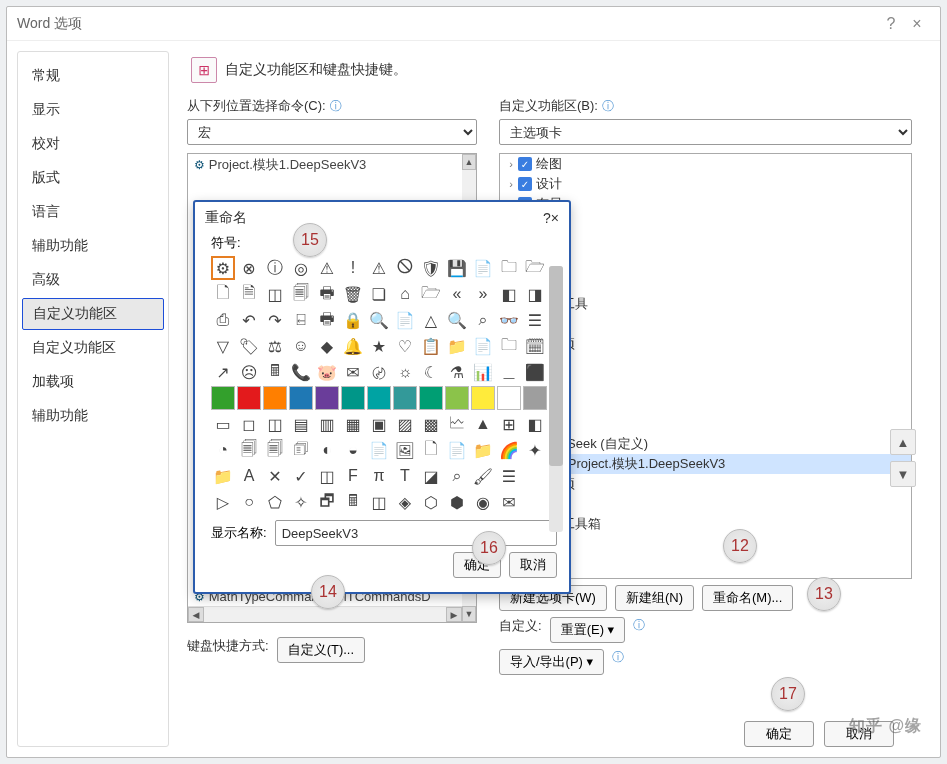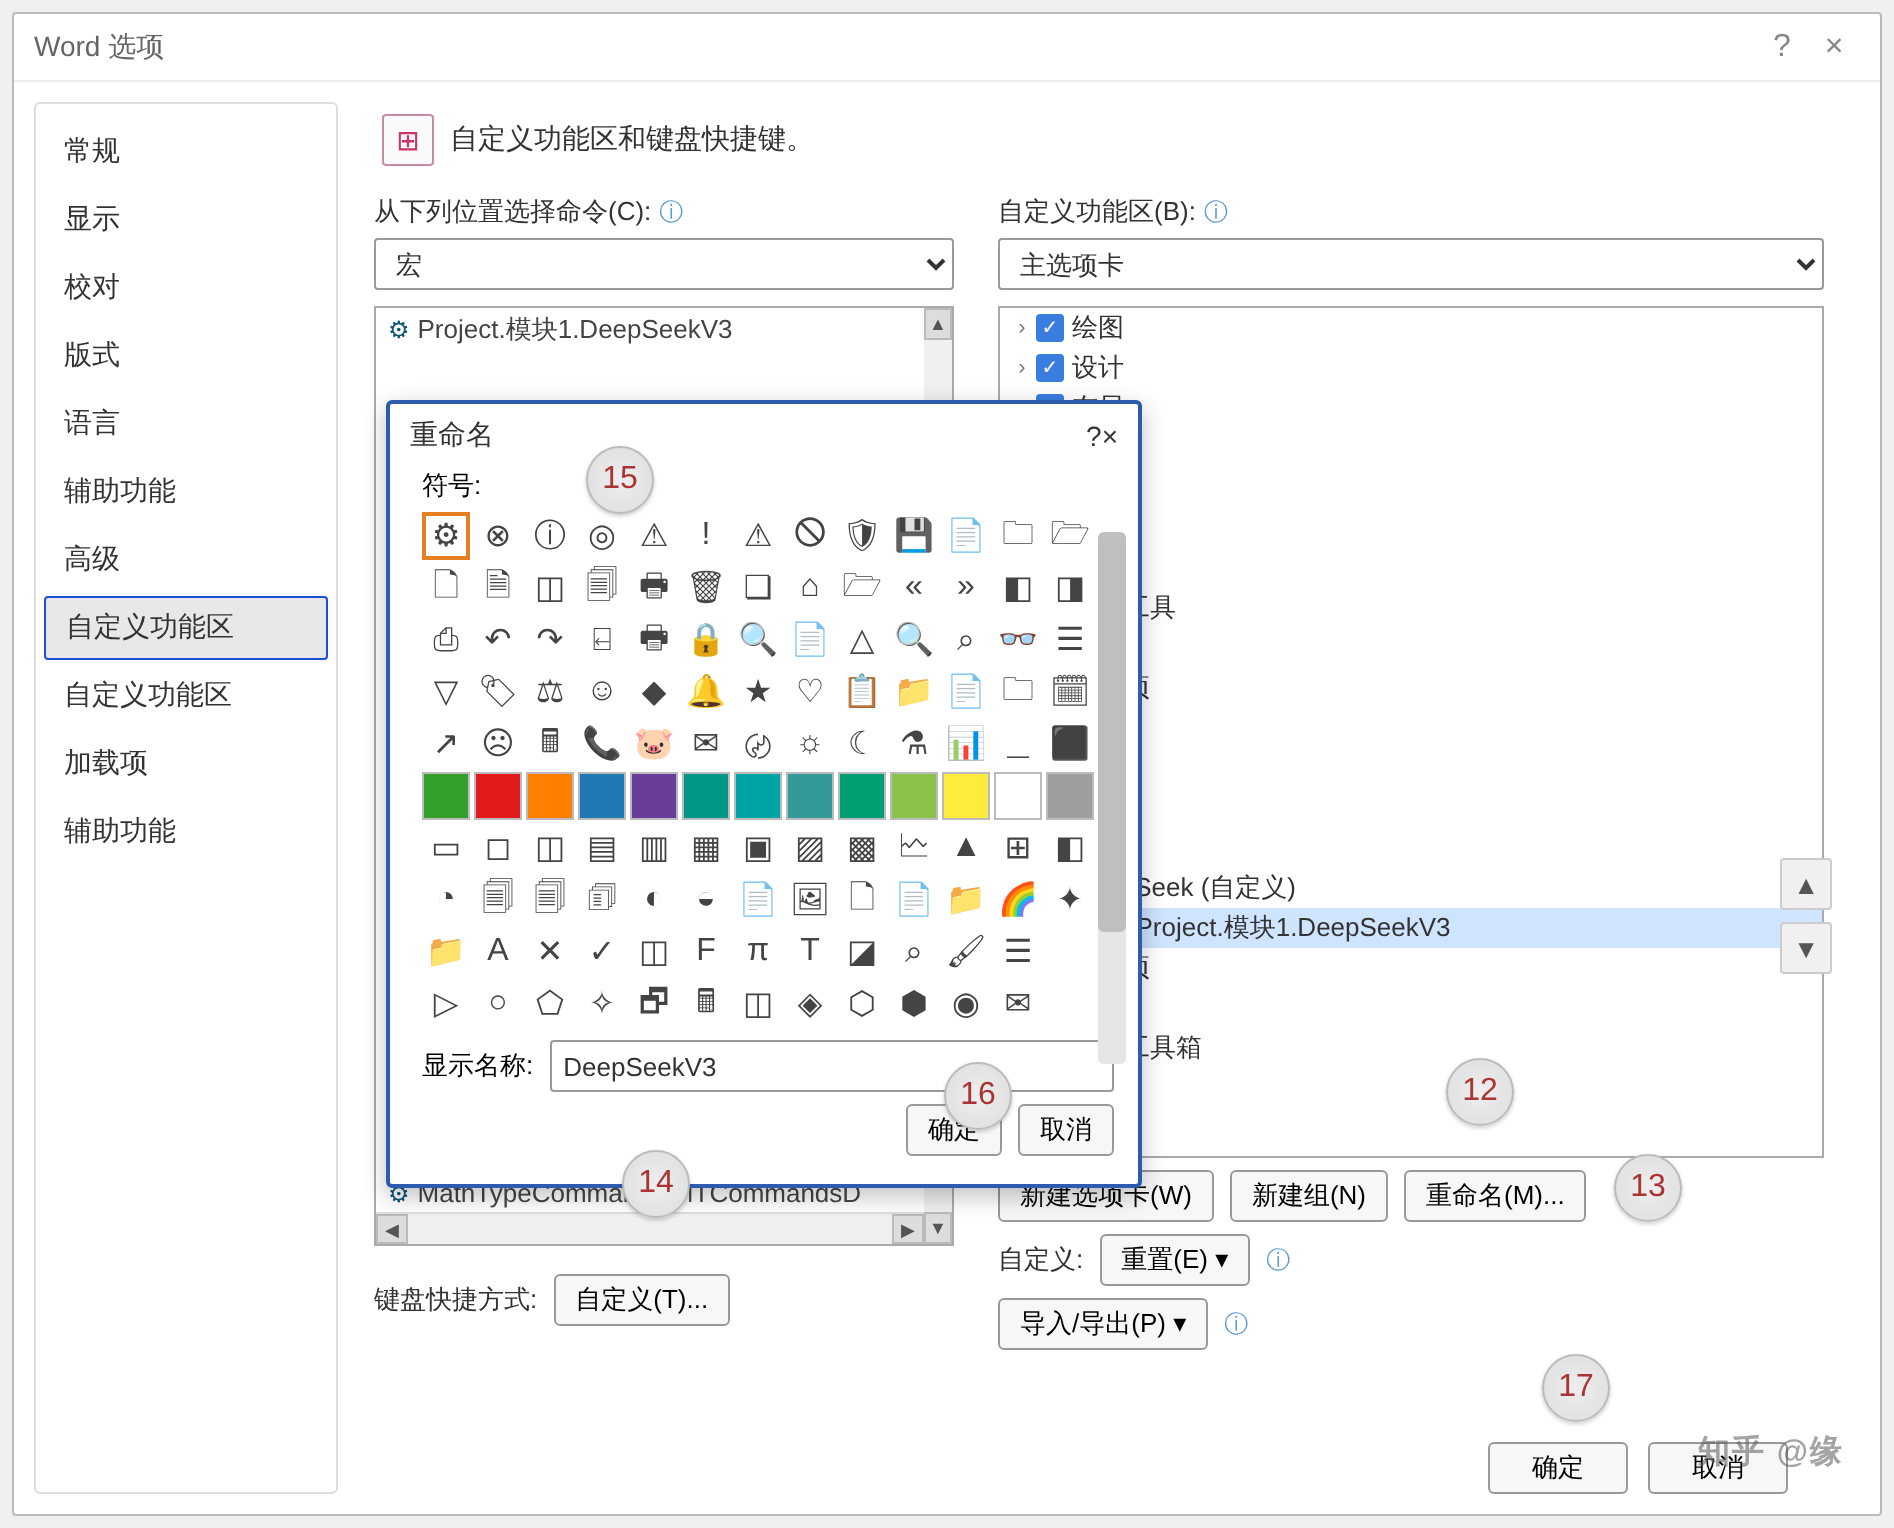--- a/index.html
+++ b/index.html
@@ -28,21 +28,21 @@
     .listbox .sb .arr { height: 16px; background: #ddd; display: flex; align-items: center; justify-content: center; font-size: 9px; color: #555; border: 1px solid #bbb; }
     .listbox .sb .track { flex: 1; }
     .bottom-sb { height: 16px; background: #f0f0f0; border-top: 1px solid #ddd; display: flex; }
     .bottom-sb .arr { width: 16px; background: #ddd; border: 1px solid #bbb; display:flex; align-items:center; justify-content:center; font-size:9px; color:#555;}
     .bottom-sb .track { flex: 1; }
     .tree { border: 1px solid #aaa; background: #fff; margin-top: 8px; height: 426px; overflow: auto; font-size: 13px; position: relative; }
     .tree .row { display: flex; align-items: center; padding: 1px 4px; white-space: nowrap; }
     .tree .tw { width: 14px; color: #777; font-size: 11px; display: inline-flex; justify-content: center; }
     .tree .cb { width: 14px; height: 14px; background: #3a7de0; border-radius: 2px; display: inline-flex; align-items: center; justify-content: center; color: #fff; font-size: 10px; margin-right: 4px; }
     .tree .sel { background: #cfe4ff; }
-    .btnrow { display: flex; gap: 8px; margin-top: 6px; align-items: center; flex-wrap: wrap; }
+    .btnrow { display: flex; gap: 8px; margin-top: 6px; align-items: flex-start; flex-wrap: wrap; }
     .btn { background: #f7f7f7; border: 1px solid #999; border-radius: 3px; padding: 3px 10px; font-size: 13px; cursor: pointer; }
     .stack-btns { display:flex; flex-direction:column; gap:6px; position:absolute; right:14px; top:378px; }
     .stack-btns .ud { width:26px; height:26px; background:#f0f0f0; border:1px solid #ccc; border-radius:2px; display:flex; align-items:center; justify-content:center; color:#555; }
     .footer { display: flex; justify-content: flex-end; gap: 10px; padding: 10px 18px 0 18px; }
     .footer .btn { min-width: 70px; }
 
     
     .modal { position: absolute; left: 186px; top: 193px; width: 378px; background: #fff; border: 2px solid #2b5cad; border-radius: 3px; box-shadow: 0 4px 12px rgba(0,0,0,.25); z-index: 30; display: flex; flex-direction: column; }
     .modal .mtitle { height: 32px; display: flex; align-items: center; padding: 0 10px; font-size: 14px; color: #333; }
     .modal .mtitle .spacer { flex: 1; }

